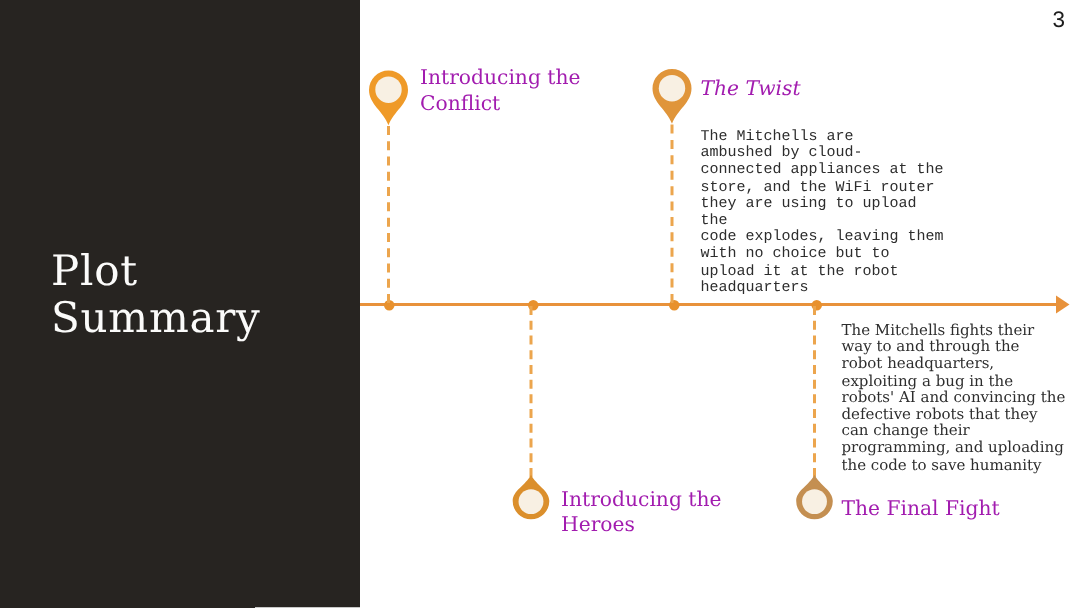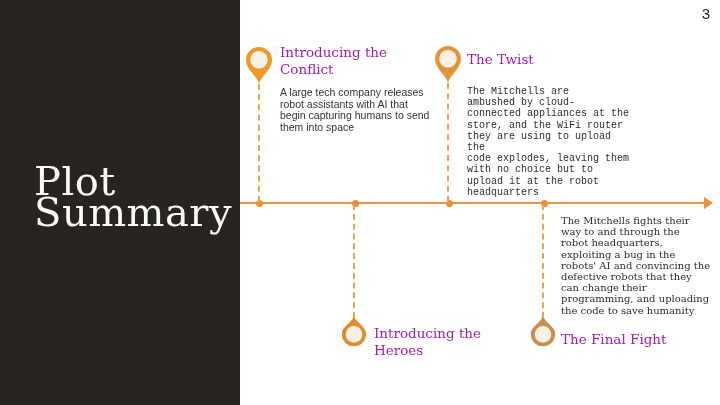--- a/index.html
+++ b/index.html
@@ -2,21 +2,21 @@
 <html><head>
 <meta charset="utf-8">
 <style>
   html,body{margin:0;padding:0;}
   body{font-family:"Liberation Sans",sans-serif;background:#ffffff;}
   .slide{position:relative;width:720px;height:405px;background:#ffffff;overflow:hidden;}
 
   
   .panel{position:absolute;left:0;top:0;width:240px;height:405px;background:#272421;}
   .slide-title{position:absolute;left:34px;top:166px;width:175px;
-    font-family:"DejaVu Serif",serif;font-size:40px;line-height:30.5px;
+    font-family:"DejaVu Serif",serif;font-size:28px;line-height:30.5px;
     color:#fbfbfa;letter-spacing:.5px;white-space:pre-line;}
 
   .page-number{position:absolute;top:5px;right:10px;font-size:15px;color:#1d1d1d;}
 
   
   .axis{position:absolute;left:240px;top:202px;width:466px;height:2px;background:#E8923B;}
   .arrowhead{position:absolute;left:704px;top:197px;width:0;height:0;
     border-top:6px solid transparent;border-bottom:6px solid transparent;
     border-left:9px solid #E8923B;}
   .dot{position:absolute;width:7px;height:7px;border-radius:50%;background:#E8912D;top:200px;}
@@ -30,21 +30,21 @@
 
   .pin{position:absolute;}
   .pin.p1{left:245px;top:46px;}
   .pin.p2{left:434px;top:45px;}
   .pin.p3{left:341px;top:316px;}
   .pin.p4{left:530px;top:316px;}
 
   .m-title{position:absolute;font-family:"DejaVu Serif",serif;font-size:13.5px;
     line-height:17px;color:#a21caf;white-space:pre-line;}
   .m-title.t1{left:280px;top:44px;width:175px;}
-  .m-title.t2{left:467px;top:51px;width:200px;}
+  .m-title.t2{left:467px;top:51px;width:200px;font-style:italic;}
   .m-title.t3{left:374px;top:325px;width:180px;}
   .m-title.t4{left:561px;top:331px;width:200px;}
 
   .m-desc{position:absolute;white-space:pre-line;}
   .m-desc.sans{font-family:"Liberation Sans",sans-serif;font-size:10.5px;
     line-height:11.5px;color:#333333;}
   .m-desc.serif{font-family:"DejaVu Serif",serif;font-size:10px;
     line-height:11.2px;color:#2d2d2d;}
   .m-desc.b1{left:280px;top:87px;width:160px;}
   .m-desc.b2{left:467px;top:86px;width:165px;font-family:Liberation Mono, monospace;}
@@ -73,24 +73,20 @@
   <div class="dash v2"></div>
   <div class="dash v3"></div>
   <div class="dash v4"></div>
 
   <svg class="pin p1" width="28" height="38" viewBox="0 0 28 38">
     <path d="M14 37.5 C10.5 28 1 23.5 1 14 A13 13 0 1 1 27 14 C27 23.5 17.5 28 14 37.5 Z" fill="#EF9A28"></path>
     <circle cx="14" cy="13.8" r="8.8" fill="#F8F0E3"></circle>
   </svg>
   <div class="m-title t1">Introducing the
 Conflict</div>
-  <div class="m-desc sans b1">A large tech company releases
-robot assistants with AI that
-begin capturing humans to send
-them into space</div>
 
   <svg class="pin p2" width="28" height="38" viewBox="0 0 28 38">
     <path d="M14 37.5 C10.5 28 1 23.5 1 14 A13 13 0 1 1 27 14 C27 23.5 17.5 28 14 37.5 Z" fill="#E0953A"></path>
     <circle cx="14" cy="13.8" r="8.8" fill="#F8F0E3"></circle>
   </svg>
   <div class="m-title t2">The Twist</div>
   <div class="m-desc serif b2">The Mitchells are
 ambushed by cloud-
 connected appliances at the
 store, and the WiFi router

